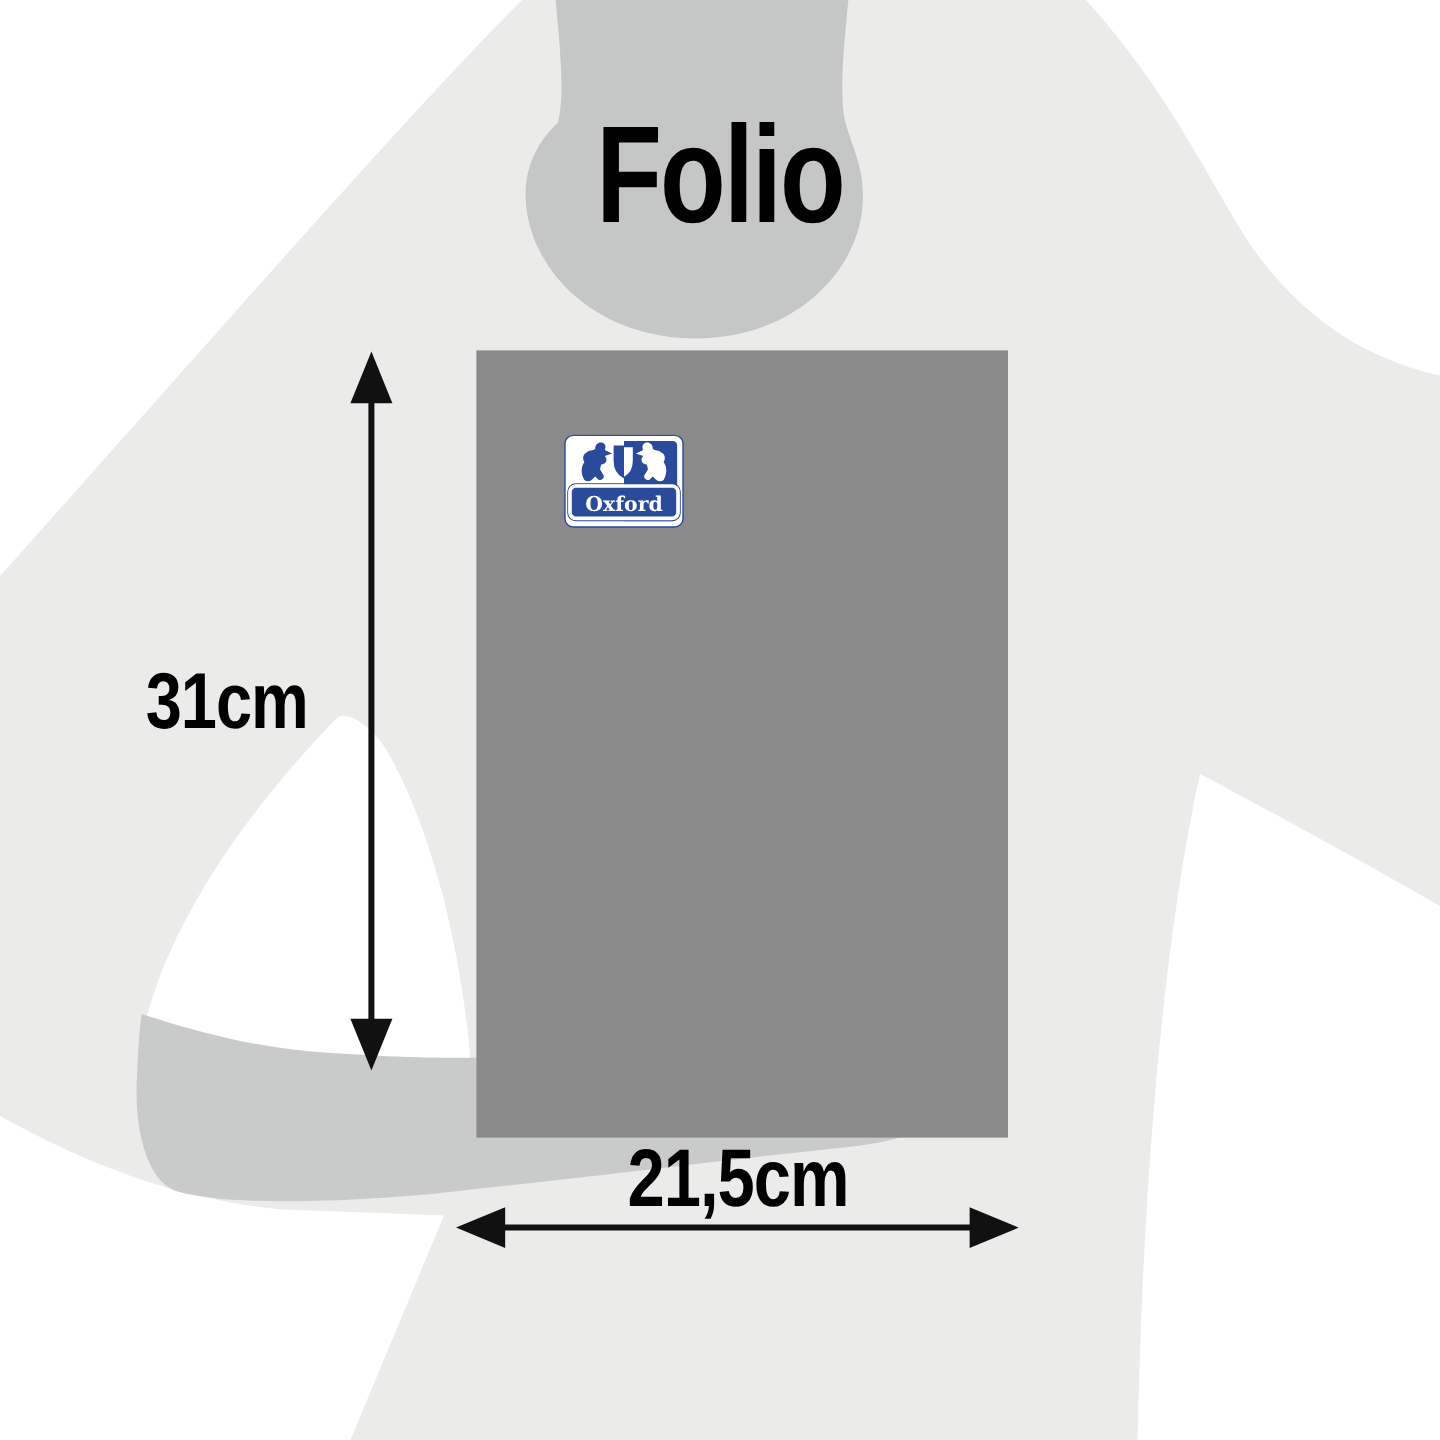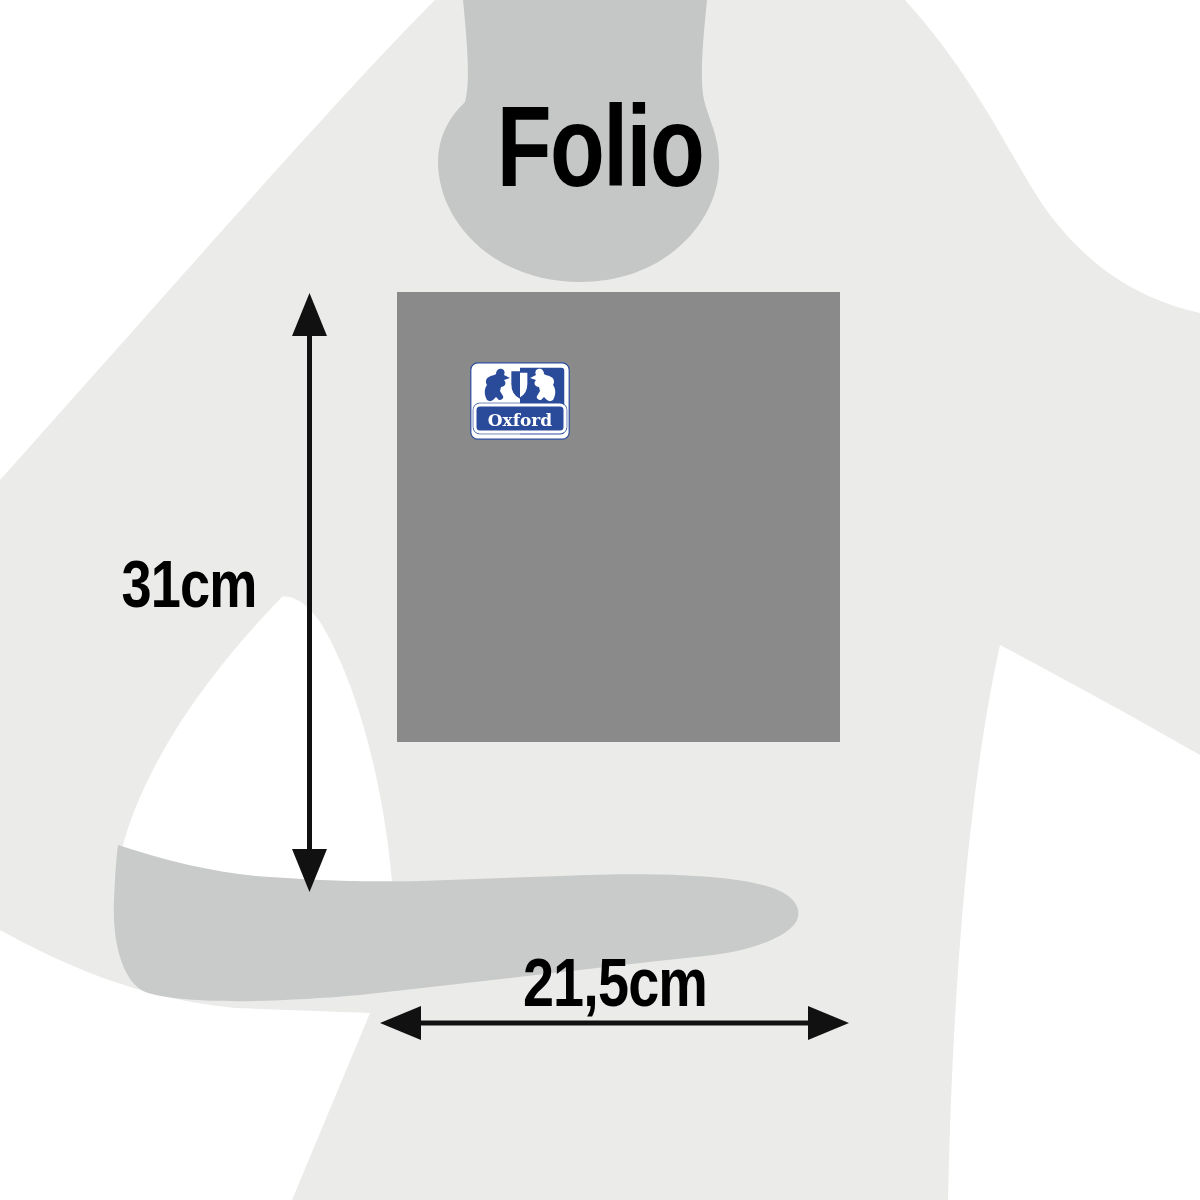--- a/index.html
+++ b/index.html
@@ -7,21 +7,21 @@
     position:relative;
     width:1200px;height:1200px;
     overflow:hidden;
     background:#ffffff;
     font-family:"Liberation Sans","DejaVu Sans",sans-serif;
   }
   #silhouette, #dim-arrows{
     position:absolute;left:0;top:0;width:1200px;height:1200px;
   }
   #notebook{
-    position:absolute;left:397px;top:292px;width:443px;height:450px;
+    position:absolute;left:397px;top:292px;width:443px;height:656px;
     background:#8a8a8a;
   }
   #oxford-logo{
     position:absolute;left:73px;top:70px;width:100px;height:78px;
   }
   .label{
     position:absolute;color:#000;font-weight:bold;line-height:1;
     text-align:center;white-space:nowrap;
   }
   #page-title{

